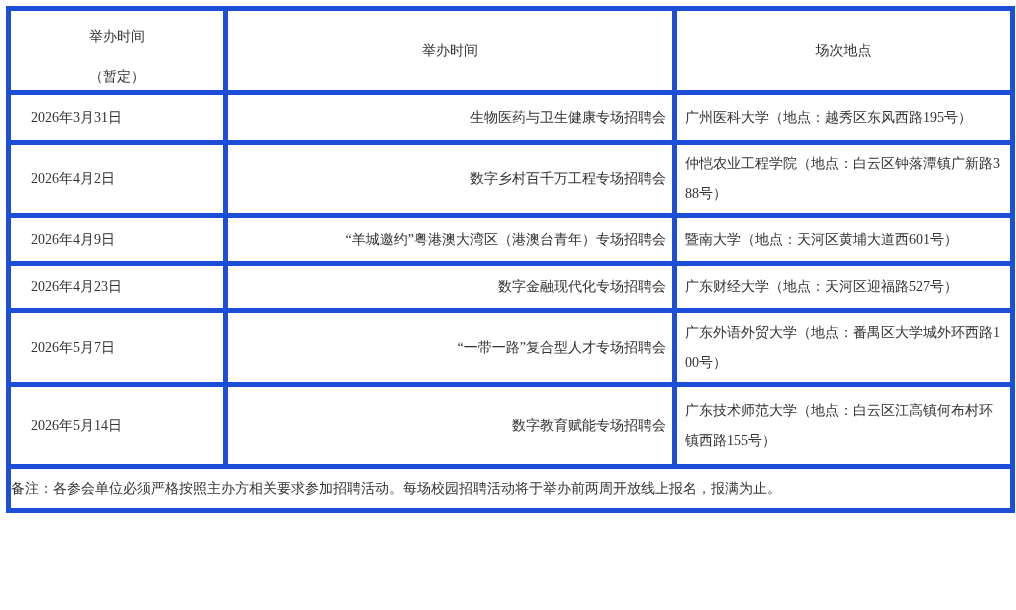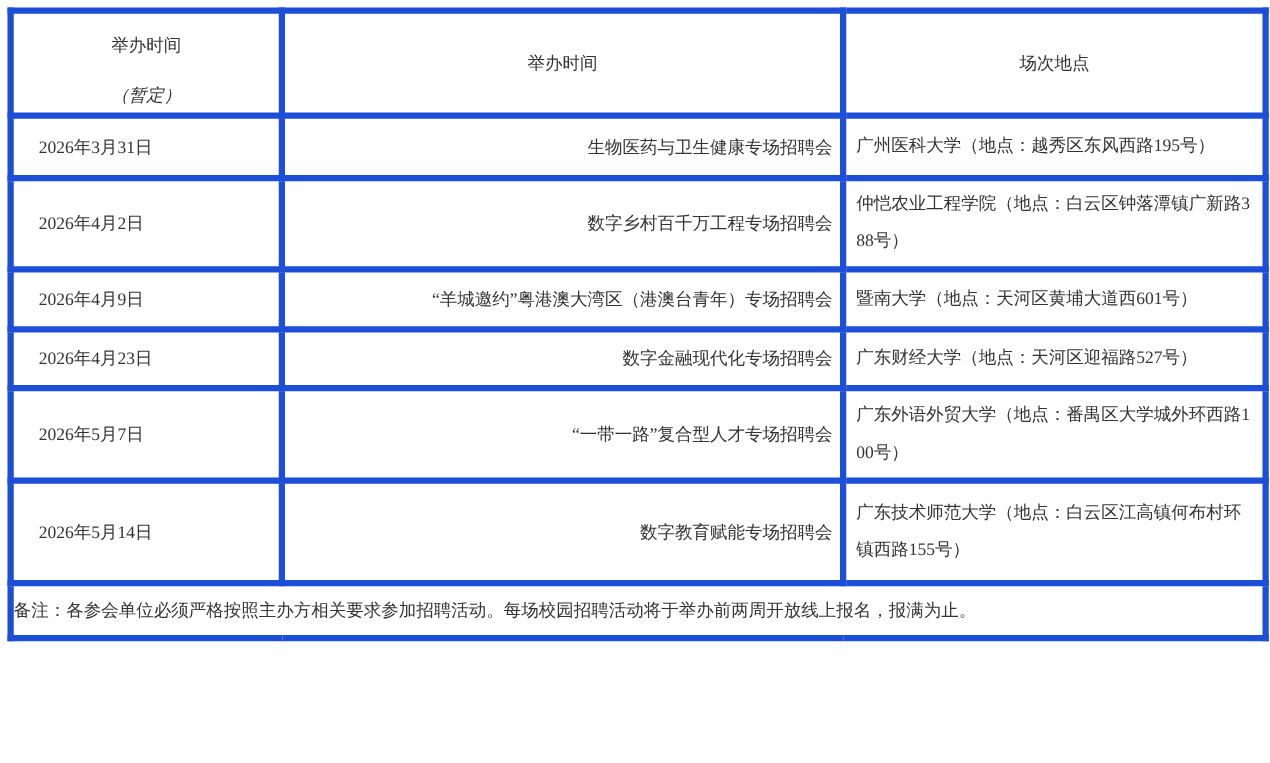--- a/index.html
+++ b/index.html
@@ -34,21 +34,21 @@
   th.hdr {
     font-weight: bold;
     text-align: center;
     padding: 0 4px;
   }
   th.hdr-time {
     vertical-align: top;
     padding-top: 12px;
   }
   th.hdr-time .l1 { display: block; margin-bottom: 22px; }
-  th.hdr-time .l2 { display: block; font-style: italic; }
+  th.hdr-time .l2 { display: block; }
   td.c-date  { padding-left: 20px; padding-right: 6px; }
   td.c-event { padding-left: 8px;  padding-right: 6px; text-align: right; }
   td.c-venue { padding-left: 8px;  padding-right: 8px; line-height: 30px; }
   tr.hrow   { height: 84px; }
   tr.r0 { height: 50px; }
   tr.r1 { height: 73px; }
   tr.r2 { height: 48px; }
   tr.r3 { height: 48px; }
   tr.r4 { height: 48px; }
   tr.r5 { height: 47px; }

